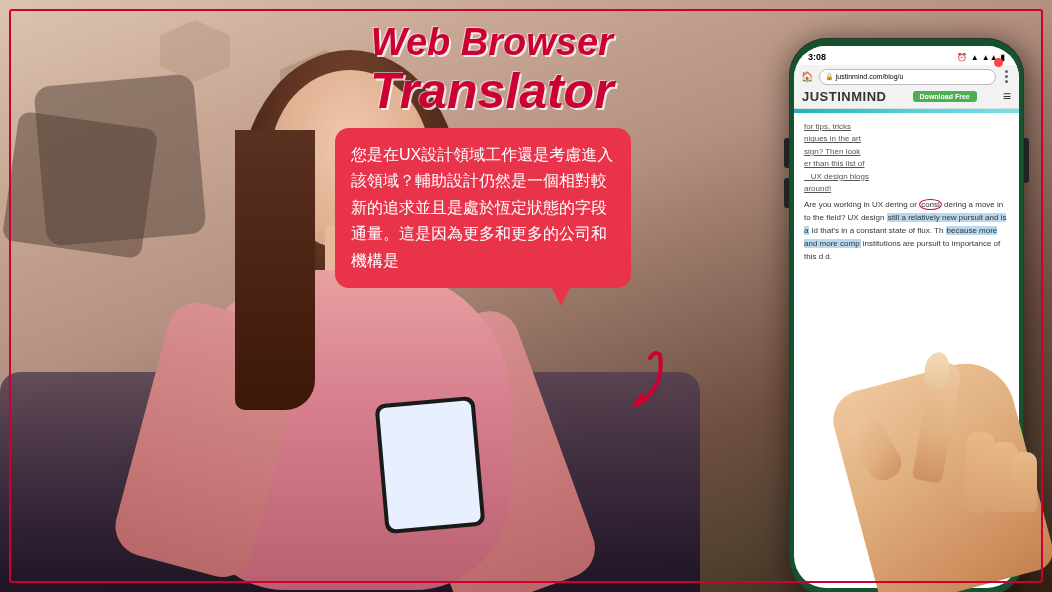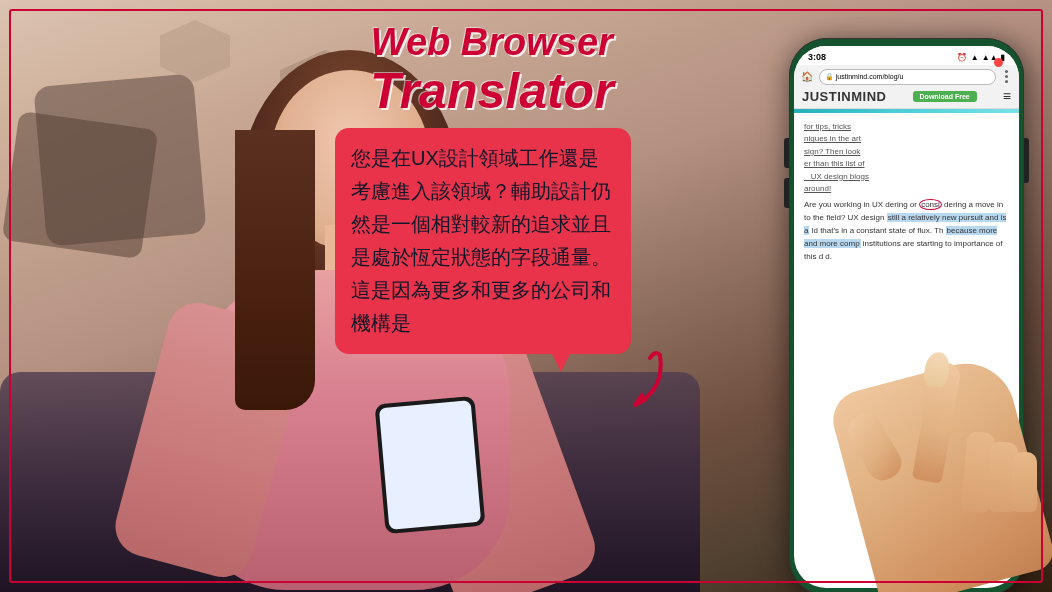--- a/index.html
+++ b/index.html
@@ -58,21 +58,21 @@
     <div style="position:absolute; top:350px; left:300px; width:100px; height:130px; background: #1a1a1a; border-radius: 10px; z-index:5; transform: rotate(-5deg);">
       <div style="position:absolute; top:4px; left:4px; right:4px; bottom:4px; background: #e8f0ff; border-radius: 7px;"></div>
     </div>
   </div>
 
   <div style="position:absolute; top:22px; left:370px; z-index:20; text-align:center;">
     <div style="font-size:38px; font-weight:900; color:#cc0033; font-style:italic; text-shadow: 2px 2px 0 rgba(255,255,255,0.8), -1px -1px 0 rgba(255,255,255,0.5); line-height:1.1;">Web Browser</div>
     <div style="font-size:50px; font-weight:900; color:#cc0033; font-style:italic; text-shadow: 2px 2px 0 rgba(255,255,255,0.8), -1px -1px 0 rgba(255,255,255,0.5); line-height:1.1;">Translator</div>
   </div>
 
-  <div style="position:absolute; top:128px; left:335px; width:296px; background:#e8334a; border-radius:14px; padding:14px 16px; z-index:30; color:#0f172a; font-size:20px; line-height:1.65; font-weight:500;">
+  <div style="position:absolute; top:128px; left:335px; width:296px; background:#e8334a; border-radius:14px; padding:14px 16px; z-index:30; color:#ffffff; font-size:16px; line-height:1.65; font-weight:500;">
     <span>您是在UX設計領域工作還是考慮進入該領域？輔助設計仍然是一個相對較新的追求並且是處於恆定狀態的字段通量。這是因為更多和更多的公司和機構是</span>
     
     <div style="position:absolute; bottom:-18px; right:60px; width:0; height:0; border-left:10px solid transparent; border-right:10px solid transparent; border-top:20px solid #e8334a;"></div>
   </div>
 
   <div style="position:absolute; top:340px; left:590px; z-index:35;">
     <svg width="85" height="85" viewBox="0 0 85 85">
       <path d="M 70 15 Q 75 50 45 65 L 55 60 M 45 65 L 52 55" stroke="#cc0033" stroke-width="4" fill="none" stroke-linecap="round" stroke-linejoin="round"></path>
       <path d="M 70 15 Q 65 10 60 18" stroke="#cc0033" stroke-width="4" fill="none" stroke-linecap="round"></path>
     </svg>
@@ -128,21 +128,21 @@
           <span>for tips, tricks<br>niques in the art<br>sign? Then look<br>er than this list of<br>&nbsp;&nbsp;&nbsp;UX design blogs<br>around!</span>
         </div>
 
         <div style="font-size:8px; color:#333; line-height:1.6;">
           <span>Are you working in UX dering or </span>
           <span style="border:1.5px solid #cc0033; border-radius:50%; padding:0 1px; display:inline;">consi</span>
           <span>dering a move in to the field? UX design</span>
           <span style="background:#b8d8f0; padding:0 1px;"> still a relatively new pursuit and is a</span>
           <span> ld that's in a constant state of flux. Th</span>
           <span style="background:#b8d8f0; padding:0 1px;"> because more and more comp</span>
-          <span> institutions are starting to</span>
+          <span> institutions are pursuit to</span>
           <span> importance of this d</span>
           <span>d.</span>
         </div>
       </div>
 
     </div>
   </div>
 
   <div style="position:absolute; bottom:0; right:20px; width:200px; height:260px; z-index:40;">
 

